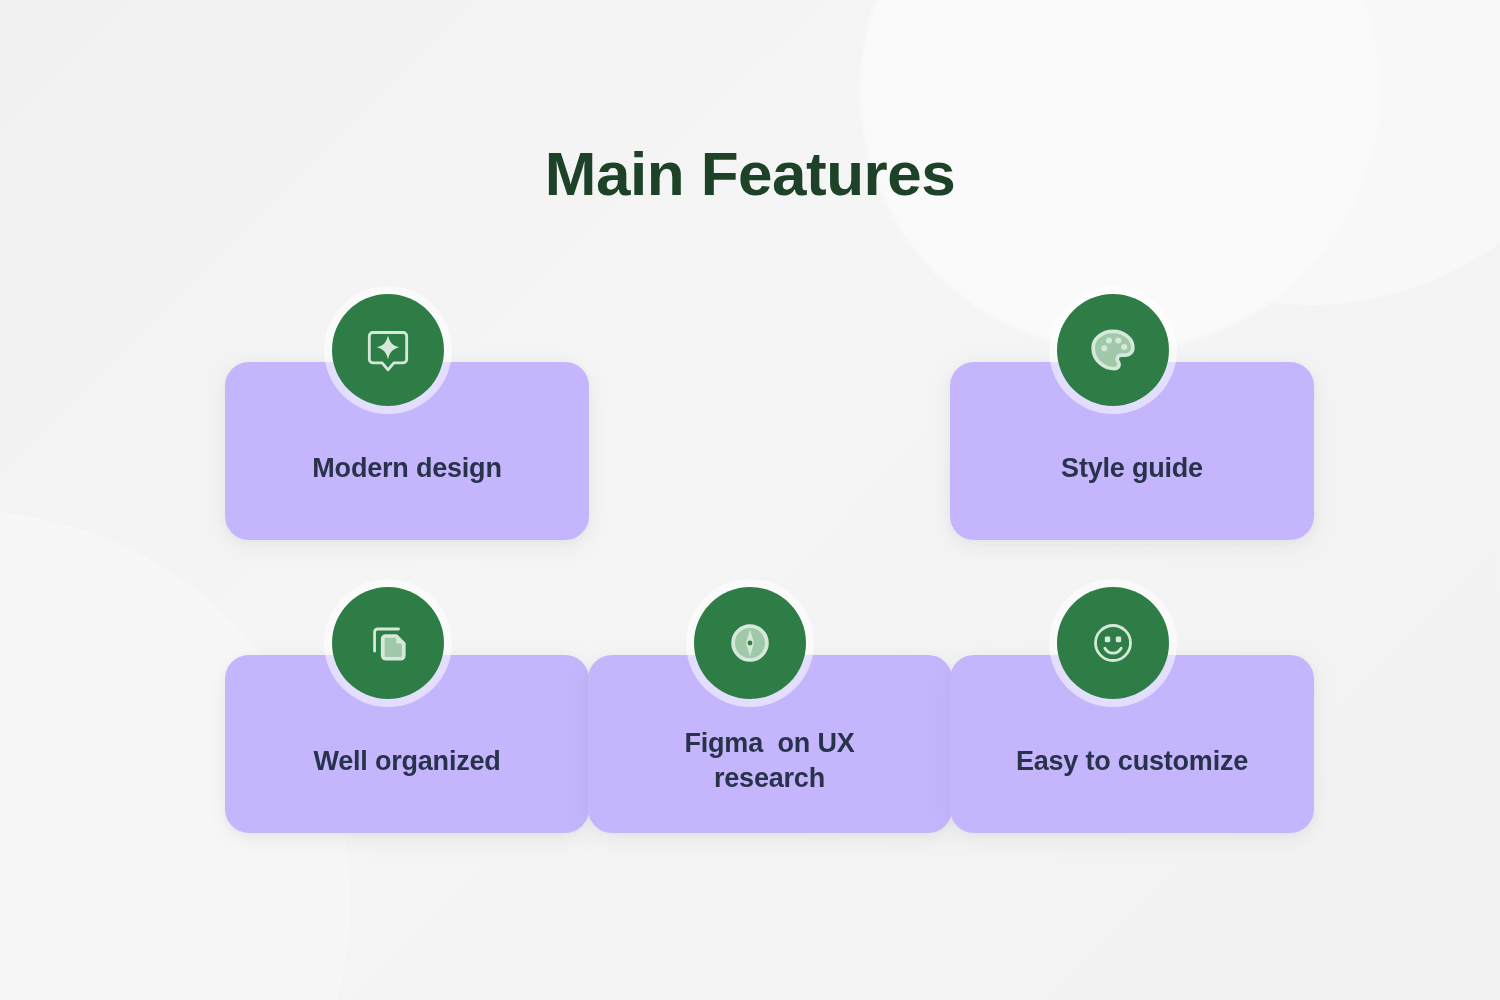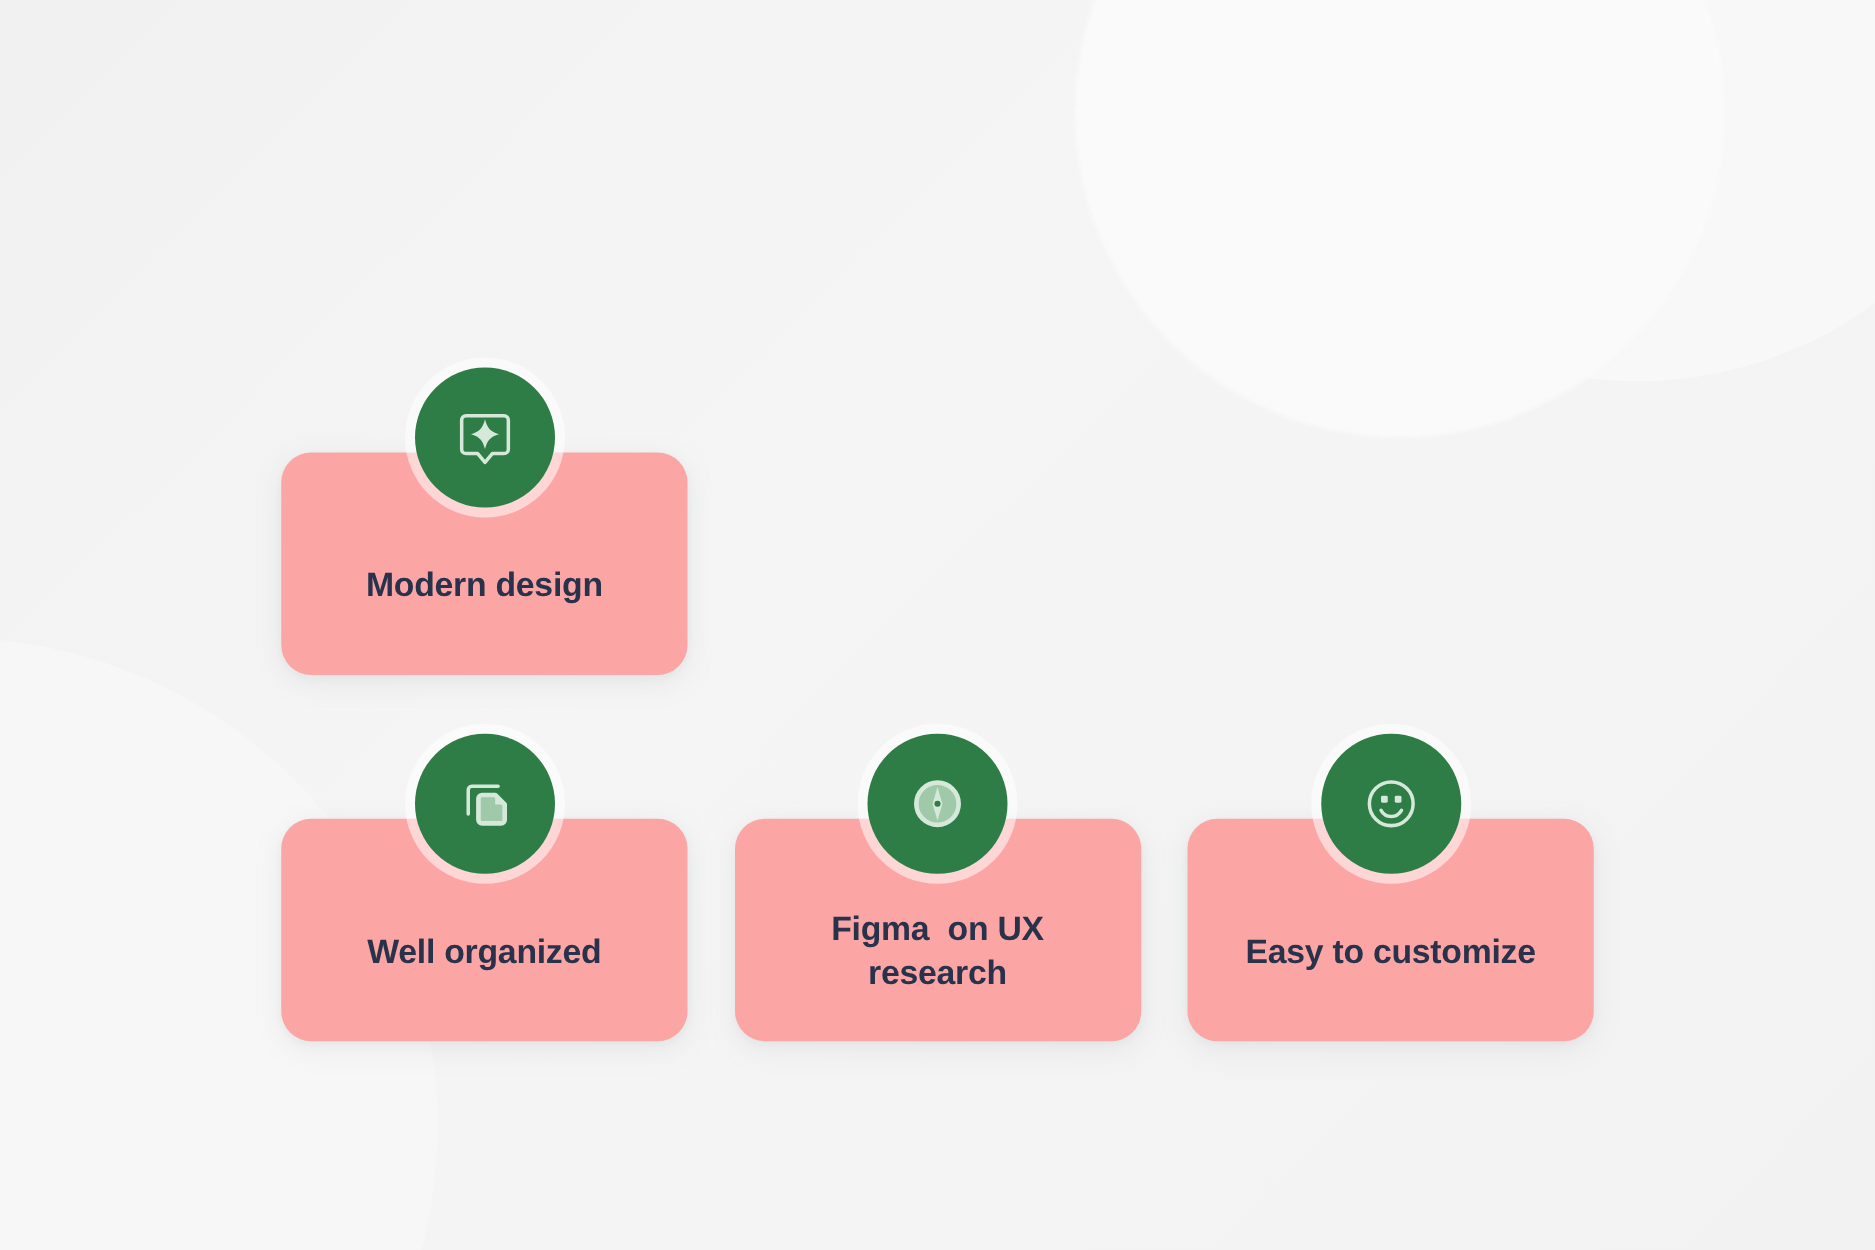--- a/index.html
+++ b/index.html
@@ -81,23 +81,23 @@
   }
   .row-2{ margin-top:115px;gap:20px; }
 
   .feature{
     position:relative;
     width:325px;
   }
 
   .card{
     position:relative;
-    width:325px;
+    width:364px;
     height:178px;
-    background:#fca5a5;
+    background:#c4b5fd;
     border-radius:24px;
     box-shadow:0 6px 22px rgba(140,148,160,0.13),
                0 2px 6px rgba(140,148,160,0.07);
     display:flex;
     align-items:center;
     justify-content:center;
     padding:52px 18px 18px;
   }
 
   .card-label{
@@ -139,38 +139,53 @@
 <body>
 
 <div class="bg-layer">
   <div class="blob blob-tr"></div>
   <div class="blob blob-soft"></div>
   <div class="blob blob-bl"></div>
 </div>
 
 <div class="page">
 
+  <h1 class="page-title">Main Features</h1>
 
   <div class="grid">
 
     <div class="row row-1">
 
       <div class="feature">
         <div class="icon-badge">
           <svg viewBox="0 0 48 48" aria-hidden="true">
             <path class="stroke-pale" stroke-width="3" stroke-linejoin="round" d="M11 9h26a3 3 0 0 1 3 3v20a3 3 0 0 1-3 3h-8l-5 6-5-6h-8a3 3 0 0 1-3-3V12a3 3 0 0 1 3-3z"></path>
             <path class="fill-pale" d="M24 11.5c1.6 6.2 3.8 8.5 9.6 10.2-5.8 1.7-8 4-9.6 10.2-1.6-6.2-3.8-8.5-9.6-10.2 5.8-1.7 8-4 9.6-10.2z"></path>
           </svg>
         </div>
         <div class="card">
           <div class="card-label">Modern design</div>
         </div>
       </div>
 
 
+      <div class="feature">
+        <div class="icon-badge">
+          <svg viewBox="0 0 48 48" aria-hidden="true">
+            <path class="fill-light" stroke="#d6e8da" stroke-width="3.2" stroke-linejoin="round" d="M24 8c9.4 0 17 6.3 17 14 0 4.3-3.5 6.3-6.6 6.3h-3.2c-2.1 0-3.6 1.6-3.6 3.5 0 .9.3 1.6.8 2.3.5.7.8 1.5.8 2.3 0 2-1.6 3.6-3.6 3.6C16 40 7 33 7 22 7 14.3 14.6 8 24 8z"></path>
+            <circle class="fill-pale" cx="16.5" cy="22.5" r="2.6"></circle>
+            <circle class="fill-pale" cx="20.5" cy="15.8" r="2.6"></circle>
+            <circle class="fill-pale" cx="28.5" cy="15.8" r="2.6"></circle>
+            <circle class="fill-pale" cx="33.6" cy="21.4" r="2.6"></circle>
+          </svg>
+        </div>
+        <div class="card">
+          <div class="card-label">Style guide</div>
+        </div>
+      </div>
 
     </div>
 
     <div class="row row-2">
 
       <div class="feature">
         <div class="icon-badge">
           <svg viewBox="0 0 48 48" aria-hidden="true">
             <path class="stroke-pale" stroke-width="3.2" stroke-linejoin="round" stroke-linecap="round" d="M33 12H15a2.5 2.5 0 0 0-2.5 2.5V31"></path>
             <path class="fill-light" stroke="#d6e8da" stroke-width="3.2" stroke-linejoin="round" d="M22 18h9l6.5 6.5V35a2.5 2.5 0 0 1-2.5 2.5H22A2.5 2.5 0 0 1 19.5 35V20.5A2.5 2.5 0 0 1 22 18z"></path>

